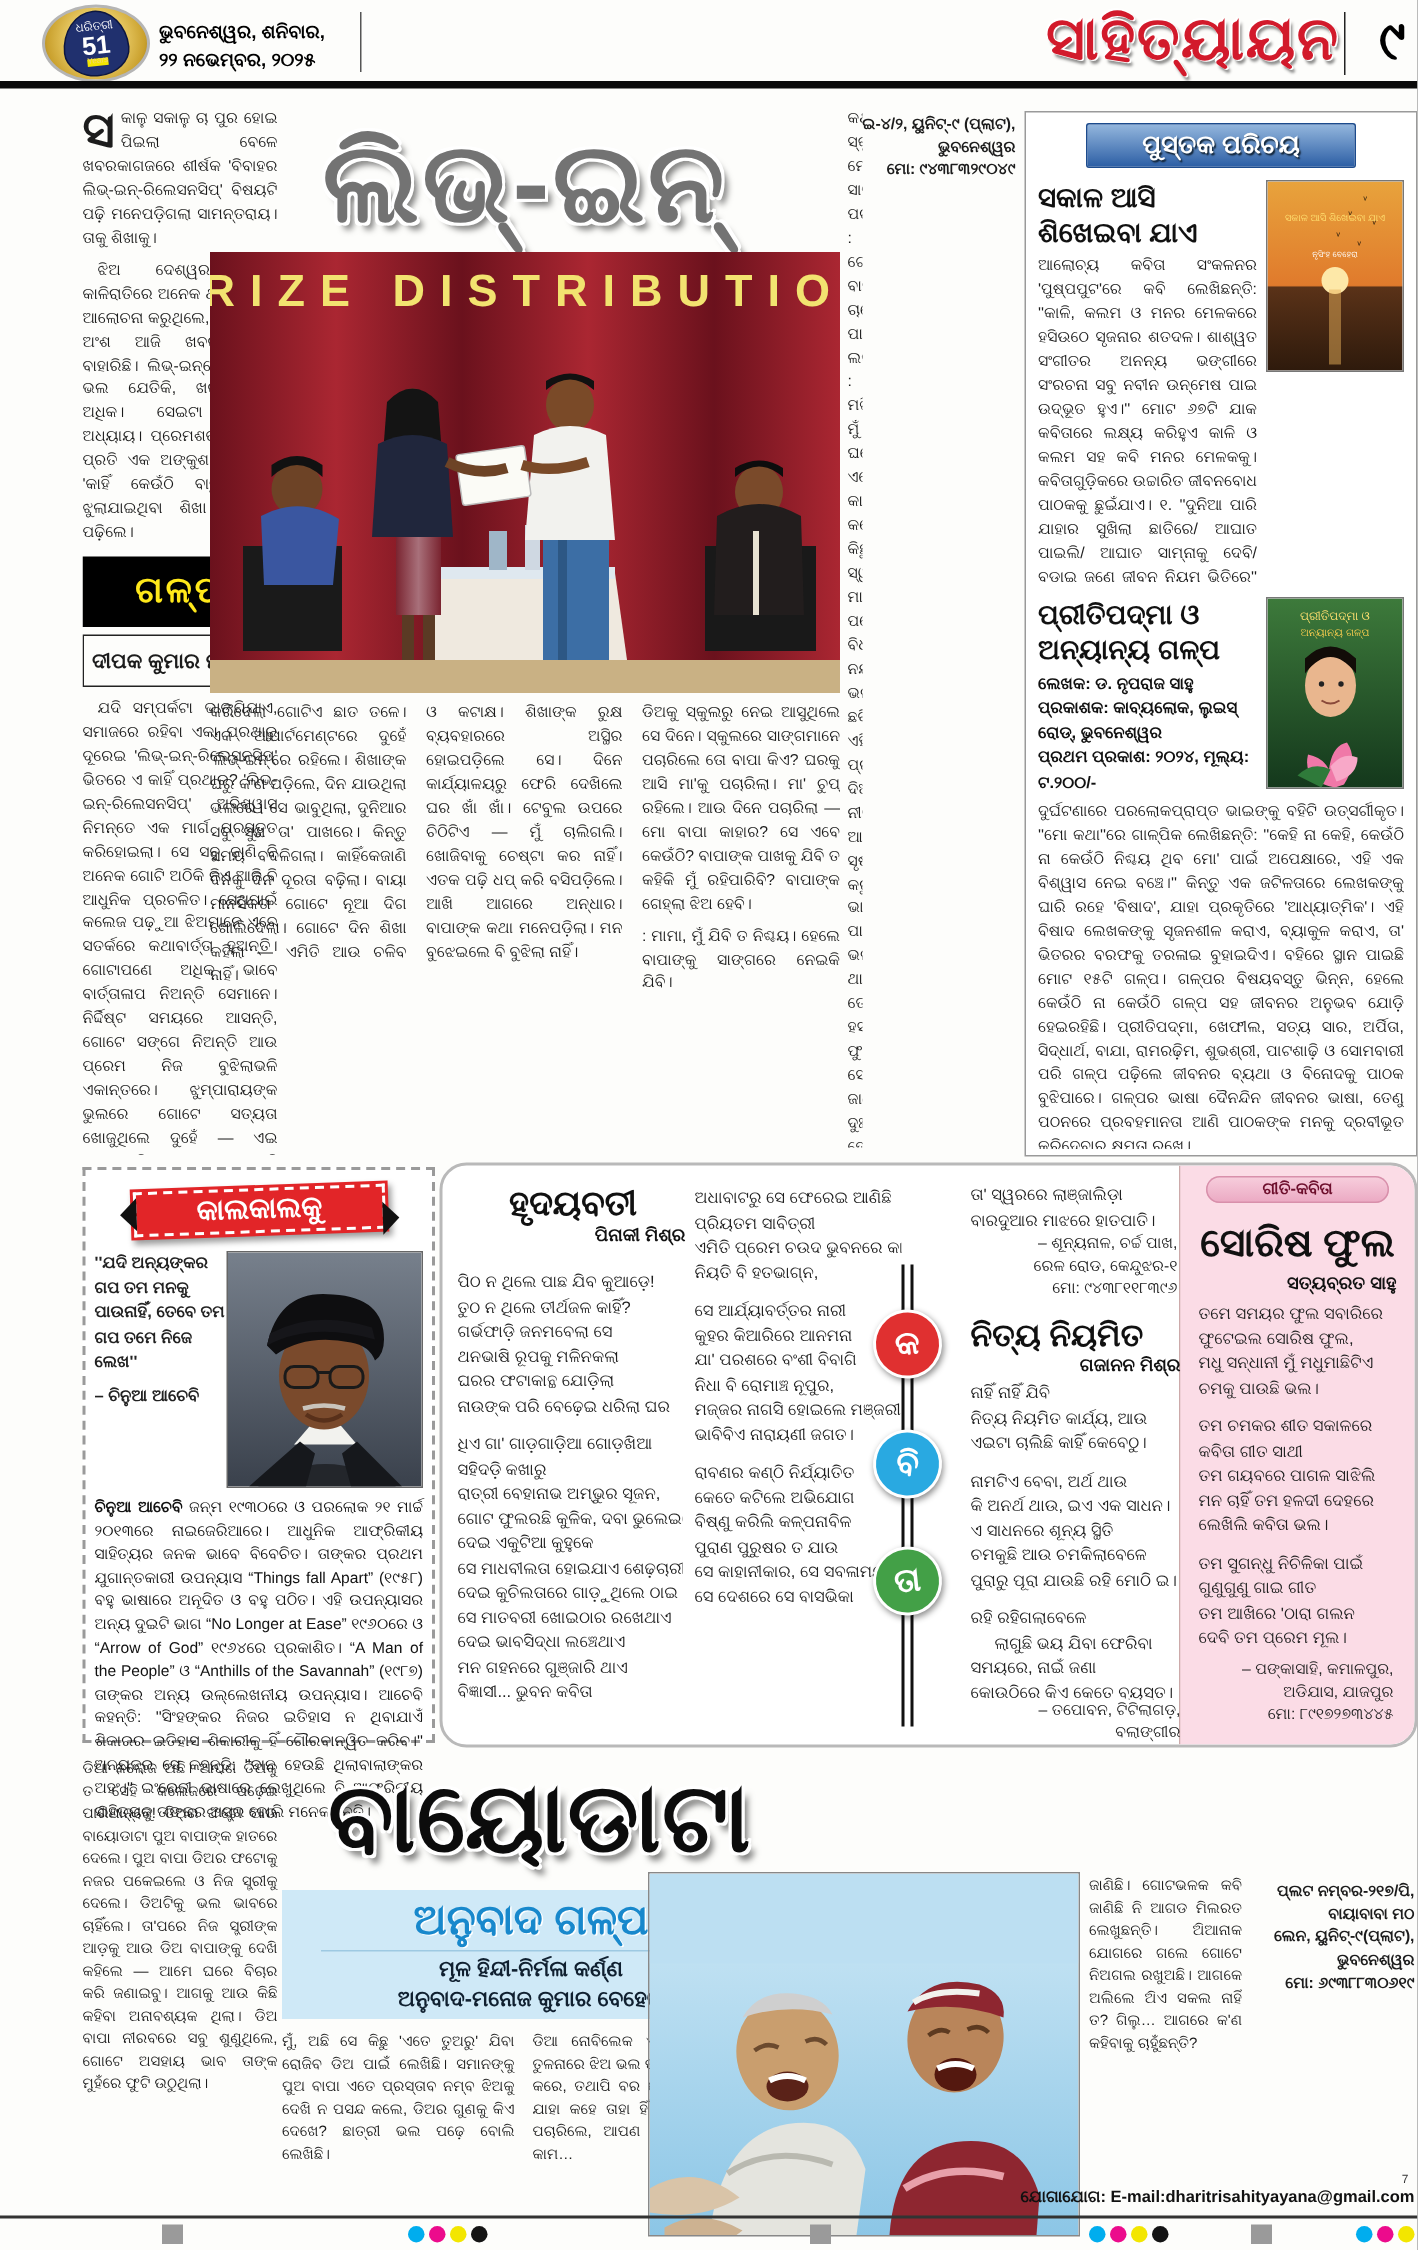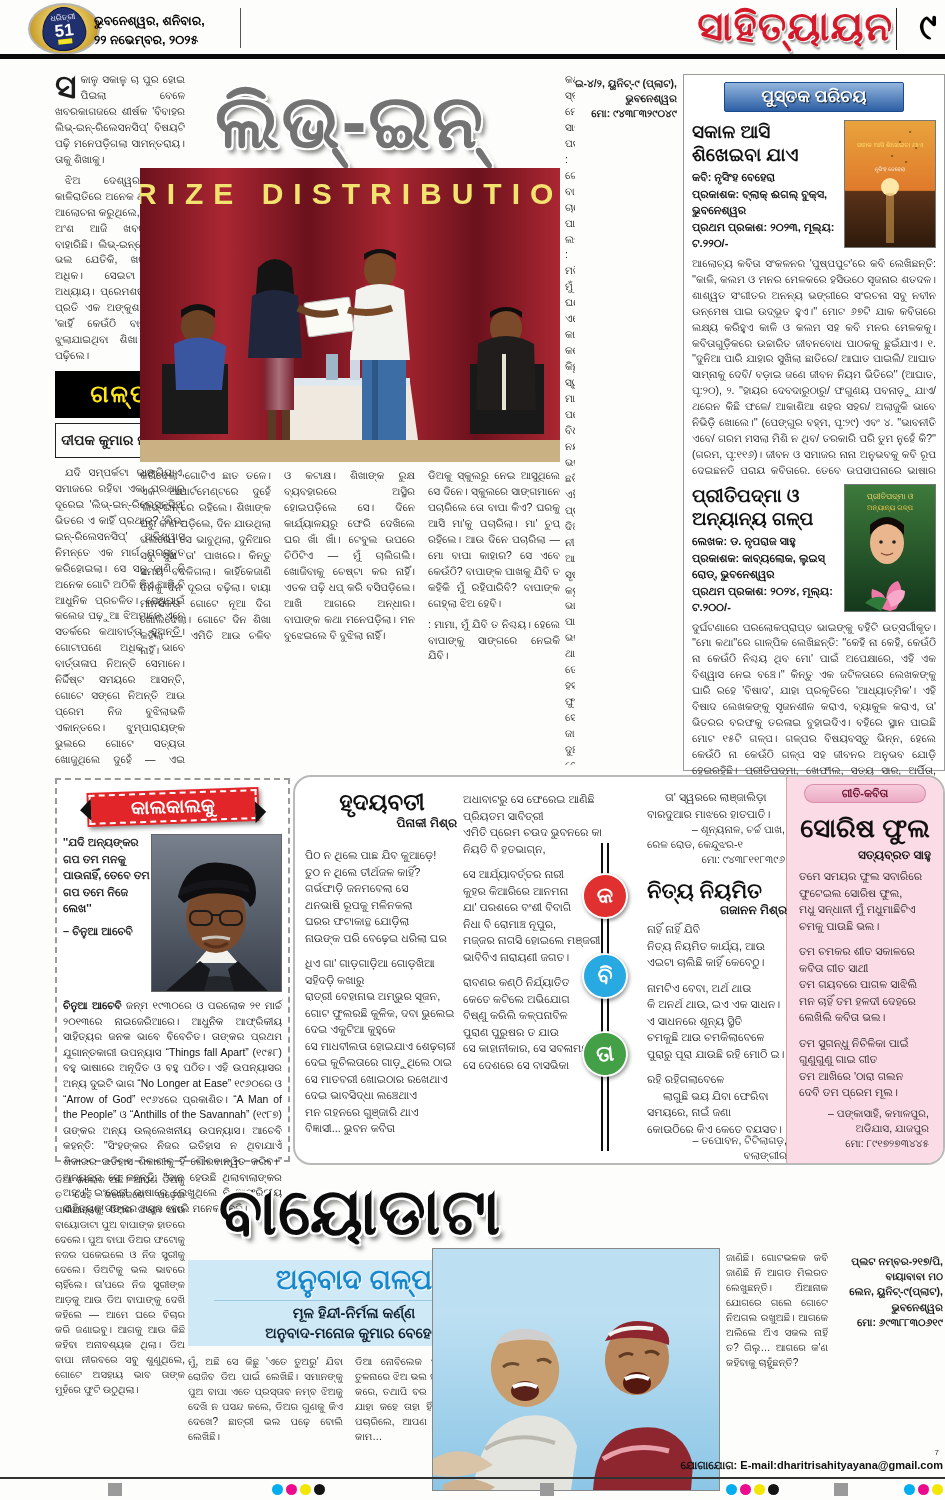--- a/index.html
+++ b/index.html
@@ -12,21 +12,21 @@
 
 #logo{left:28px;top:3px;width:72px;height:52px;border-radius:50%;
   background:radial-gradient(circle at 50% 45%,#f3d878 30%,#caa12e 75%,#8a6a14 100%);
   border:2px solid #b5b5b5;display:flex;align-items:center;justify-content:center}
 #logo .oval{width:44px;height:44px;border-radius:50% 50% 50% 50%/60% 60% 40% 40%;
   background:#20306e;border:1.5px solid #0d1640;color:#fff;text-align:center;transform:rotate(-6deg);
   display:flex;flex-direction:column;align-items:center;justify-content:center;line-height:1}
 #logo .b{font-size:8px}
 #logo .n{font-size:17px;font-weight:bold}
 #logo .y{font-size:5.5px;color:#f2d679}
-.dateline{left:94px;top:12px;width:128px;font-size:12.5px;font-weight:bold;line-height:1.5;color:#000}
+.dateline{left:106px;top:12px;width:128px;font-size:12.5px;font-weight:bold;line-height:1.5;color:#000}
 .vrule{width:1px;background:#555}
 #masthead-title{right:52px;top:4px;font-size:40px;font-weight:900;color:var(--masthead_red);
   letter-spacing:1px;text-shadow:1px 1px 0 #fff,-1px -1px 0 #fff,2px 3px 2px rgba(0,0,0,.45)}
 #page-number{right:8px;top:6px;font-size:36px;font-weight:bold;color:#000}
 #header-bar{left:0;top:54px;width:945px;height:5px;background:#0a0a0a}
 
 .newscol{font-size:10.5px;line-height:1.52;text-align:justify;color:#1c1c1c}
 .newscol p{margin-bottom:5px;text-indent:10px}
 .newscol p.noind{text-indent:0}
 .dropcap{float:left;font-size:33px;line-height:.85;font-weight:bold;padding:1px 4px 0 0}
@@ -229,25 +229,20 @@
               <text x="54" y="24">ᵛ</text>
               <text x="70" y="30">ᵛ</text>
               <text x="46" y="38">ᵛ</text>
               <text x="60" y="44">ᵛ</text>
           </g>
           <text x="45" y="26" text-anchor="middle" font-size="6.5" fill="#ffe070" font-family="Liberation Sans, sans-serif">ସକାଳ ଆସି ଶିଖେଇବା ଯାଏ</text>
           <text x="45" y="50" text-anchor="middle" font-size="5.5" fill="#fff" font-family="Liberation Sans, sans-serif">ନୃସିଂହ ବେହେରା</text>
         </svg>
       </div>
       <div class="book-title">ସକାଳ ଆସି ଶିଖେଇବା ଯାଏ</div>
-      <div class="book-meta">
-          <div class="metaline" style="font-size: 11px; font-weight: bold; line-height: 1.5;">କବି: ନୃସିଂହ ବେହେରା</div>
-          <div class="metaline" style="font-size: 11px; font-weight: bold; line-height: 1.5;">ପ୍ରକାଶକ: ବ୍ଲାକ୍ ଈଗଲ୍ ବୁକ୍ସ, ଭୁବନେଶ୍ୱର</div>
-          <div class="metaline" style="font-size: 11px; font-weight: bold; line-height: 1.5;">ପ୍ରଥମ ପ୍ରକାଶ: ୨୦୨୩, ମୂଲ୍ୟ: ଟ.୨୨୦/-</div>
-        </div>
       <div class="book-body" style="max-height:218px;overflow:hidden">ଆଲୋଚ୍ୟ କବିତା ସଂକଳନର 'ପୁଷ୍ପପୁଟ'ରେ କବି ଲେଖିଛନ୍ତି: ''କାଳି, କଲମ ଓ ମନର ମେଳକରେ ହସିଉଠେ ସୃଜନାର ଶତଦଳ। ଶାଶ୍ୱତ ସଂଗୀତର ଅନନ୍ୟ ଭଙ୍ଗୀରେ ସଂରଚନା ସବୁ ନବୀନ ଉନ୍ମେଷ ପାଇ ଉଦ୍‌ଭୂତ ହୁଏ।'' ମୋଟ ୬୭ଟି ଯାକ କବିତାରେ ଲକ୍ଷ୍ୟ କରିହୁଏ କାଳି ଓ କଲମ ସହ କବି ମନର ମେଳକକୁ। କବିତାଗୁଡ଼ିକରେ ଉଚ୍ଚାରିତ ଜୀବନବୋଧ ପାଠକକୁ ଛୁଇଁଯାଏ। ୧. ''ଦୁନିଆ ପାରି ଯାହାର ସୁଖିଲା ଛାତିରେ/ ଆଘାତ ପାଇଲି/ ଆଘାତ ସାମ୍ନାକୁ ଦେବି/ ବଡ଼ାଇ ଜଣେ ଜୀବନ ନିୟମ ଭିତିରେ'' (ଆଘାତ, ପୃ:୨୦), ୨. ''ହାୟର ଦେବଦାରୁଠାରୁ/ ଫଗୁଣୟ ପବନାଡ଼ୁ ଯାଏ/ ଥରେନ କିଛି ଫଳେ/ ଆକାଶିଆ ଶହର ସହର/ ଅଲାଜୁକି ଭାବେ ନିଭିଡ଼ି ଖୋଲେ।'' (ପେଙ୍ଗୁର ବହ୍ମ, ପୃ:୨୯) ଏବଂ ୪. ''ଭାବନୀତି ଏବେ/ ଗରମ ମସଲା ମିଶି ନ ଥିବ/ ତରକାରି ପରି ତୁମ ନୁହେଁ କି?'' (ଗରମ, ପୃ:୧୧୬)। ଜୀବନ ଓ ସମାଜର ନାନା ଅନୁଭବକୁ କବି ରୂପ ଦେଇଛନ୍ତି ପ୍ରାୟ କବିତାରେ, ତେବେ ଉପସ୍ଥାପନାରେ ଭାଷାର ବାନ୍ଧୁଣି କେବେକେବେ ଶିଥିଳ ହୋଇପଡ଼ିଛି, ଯାହା ନିରନ୍ତର ସାଧନା ବଳରେ ଅତିକ୍ରମି ହେବ।</div>
     </div>
 
     <div style="margin-top:10px">
       <div class="cover">
         <svg width="90" height="126" viewBox="0 0 90 126">
           <defs>
               <linearGradient id="grn" x1="0" y1="0" x2="0" y2="1">
             <stop offset="0" stop-color="#3d7a3b"></stop>
                 <stop offset="1" stop-color="#14381c"></stop>
@@ -384,26 +379,26 @@
         <div class="pline" style="font-size: 11px; line-height: 16.5px; white-space: nowrap; overflow: hidden;">ସେ ଦେଶରେ ସେ ବାସଭିକା</div>
       </div>
 
     <div id="kabita-rail"></div>
     <div class="kbadge" style="left:287px;top:96px;background:var(--badge_red);transform:rotate(-8deg)">କ</div>
     <div class="kbadge" style="left:287px;top:176px;background:var(--badge_blue);transform:rotate(6deg)">ବି</div>
     <div class="kbadge" style="left:287px;top:254px;background:var(--badge_green);transform:rotate(-6deg)">ତା</div>
 
     <div class="abs" style="left:352px;top:12px;width:138px">
       <div>
-          <div class="pline" style="font-size: 11px; line-height: 16.5px; white-space: nowrap; overflow: hidden; margin-left: 18px;">ତା' ସ୍ୱରରେ ଲାଞ୍ଜାଲିଡ଼ା</div>
+          <div class="pline" style="font-size: 11px; line-height: 16.5px; white-space: nowrap; overflow: hidden;">ତା' ସ୍ୱରରେ ଲାଞ୍ଜାଲିଡ଼ା</div>
           <div class="pline" style="font-size: 11px; line-height: 16.5px; white-space: nowrap; overflow: hidden;">ବାରଦୁଆର ମାଝରେ ହାତପାତି।</div>
         </div>
       <div class="paddr">
           <div class="aline" style="font-size: 10.5px; line-height: 15px; text-align: right;">– ଶୂନ୍ୟନାଳ, ଚର୍ଚ୍ଚ ପାଖ,</div>
-          <div class="aline" style="font-size: 10.5px; line-height: 15px; text-align: left;">ରେଳ ରୋଡ, କେନ୍ଦୁଝର-୧</div>
+          <div class="aline" style="font-size: 10.5px; line-height: 15px; text-align: right;">ରେଳ ରୋଡ, କେନ୍ଦୁଝର-୧</div>
           <div class="aline" style="font-size: 10.5px; line-height: 15px; text-align: right;">ମୋ: ୯୪୩୮୧୧୮୩୯୬</div>
         </div>
     </div>
     <div class="abs" style="left:352px;top:102px;width:140px">
       <div class="ptitle" style="font-size:21px">ନିତ୍ୟ ନିୟମିତ</div>
       <div class="pauthor">ଗଜାନନ ମିଶ୍ର</div>
       <div style="height:212px;overflow:hidden;margin-top:4px">
           <div class="pline" style="font-size: 11px; line-height: 16.5px; white-space: nowrap; overflow: hidden;">ନାହିଁ ନାହିଁ ଯିବି</div>
           <div class="pline" style="font-size: 11px; line-height: 16.5px; white-space: nowrap; overflow: hidden;">ନିତ୍ୟ ନିୟମିତ କାର୍ଯ୍ୟ, ଆଉ</div>
           <div class="pline" style="font-size: 11px; line-height: 16.5px; white-space: nowrap; overflow: hidden;">ଏଇଟା ଚାଲିଛି କାହିଁ କେବେଠୁ।</div>

